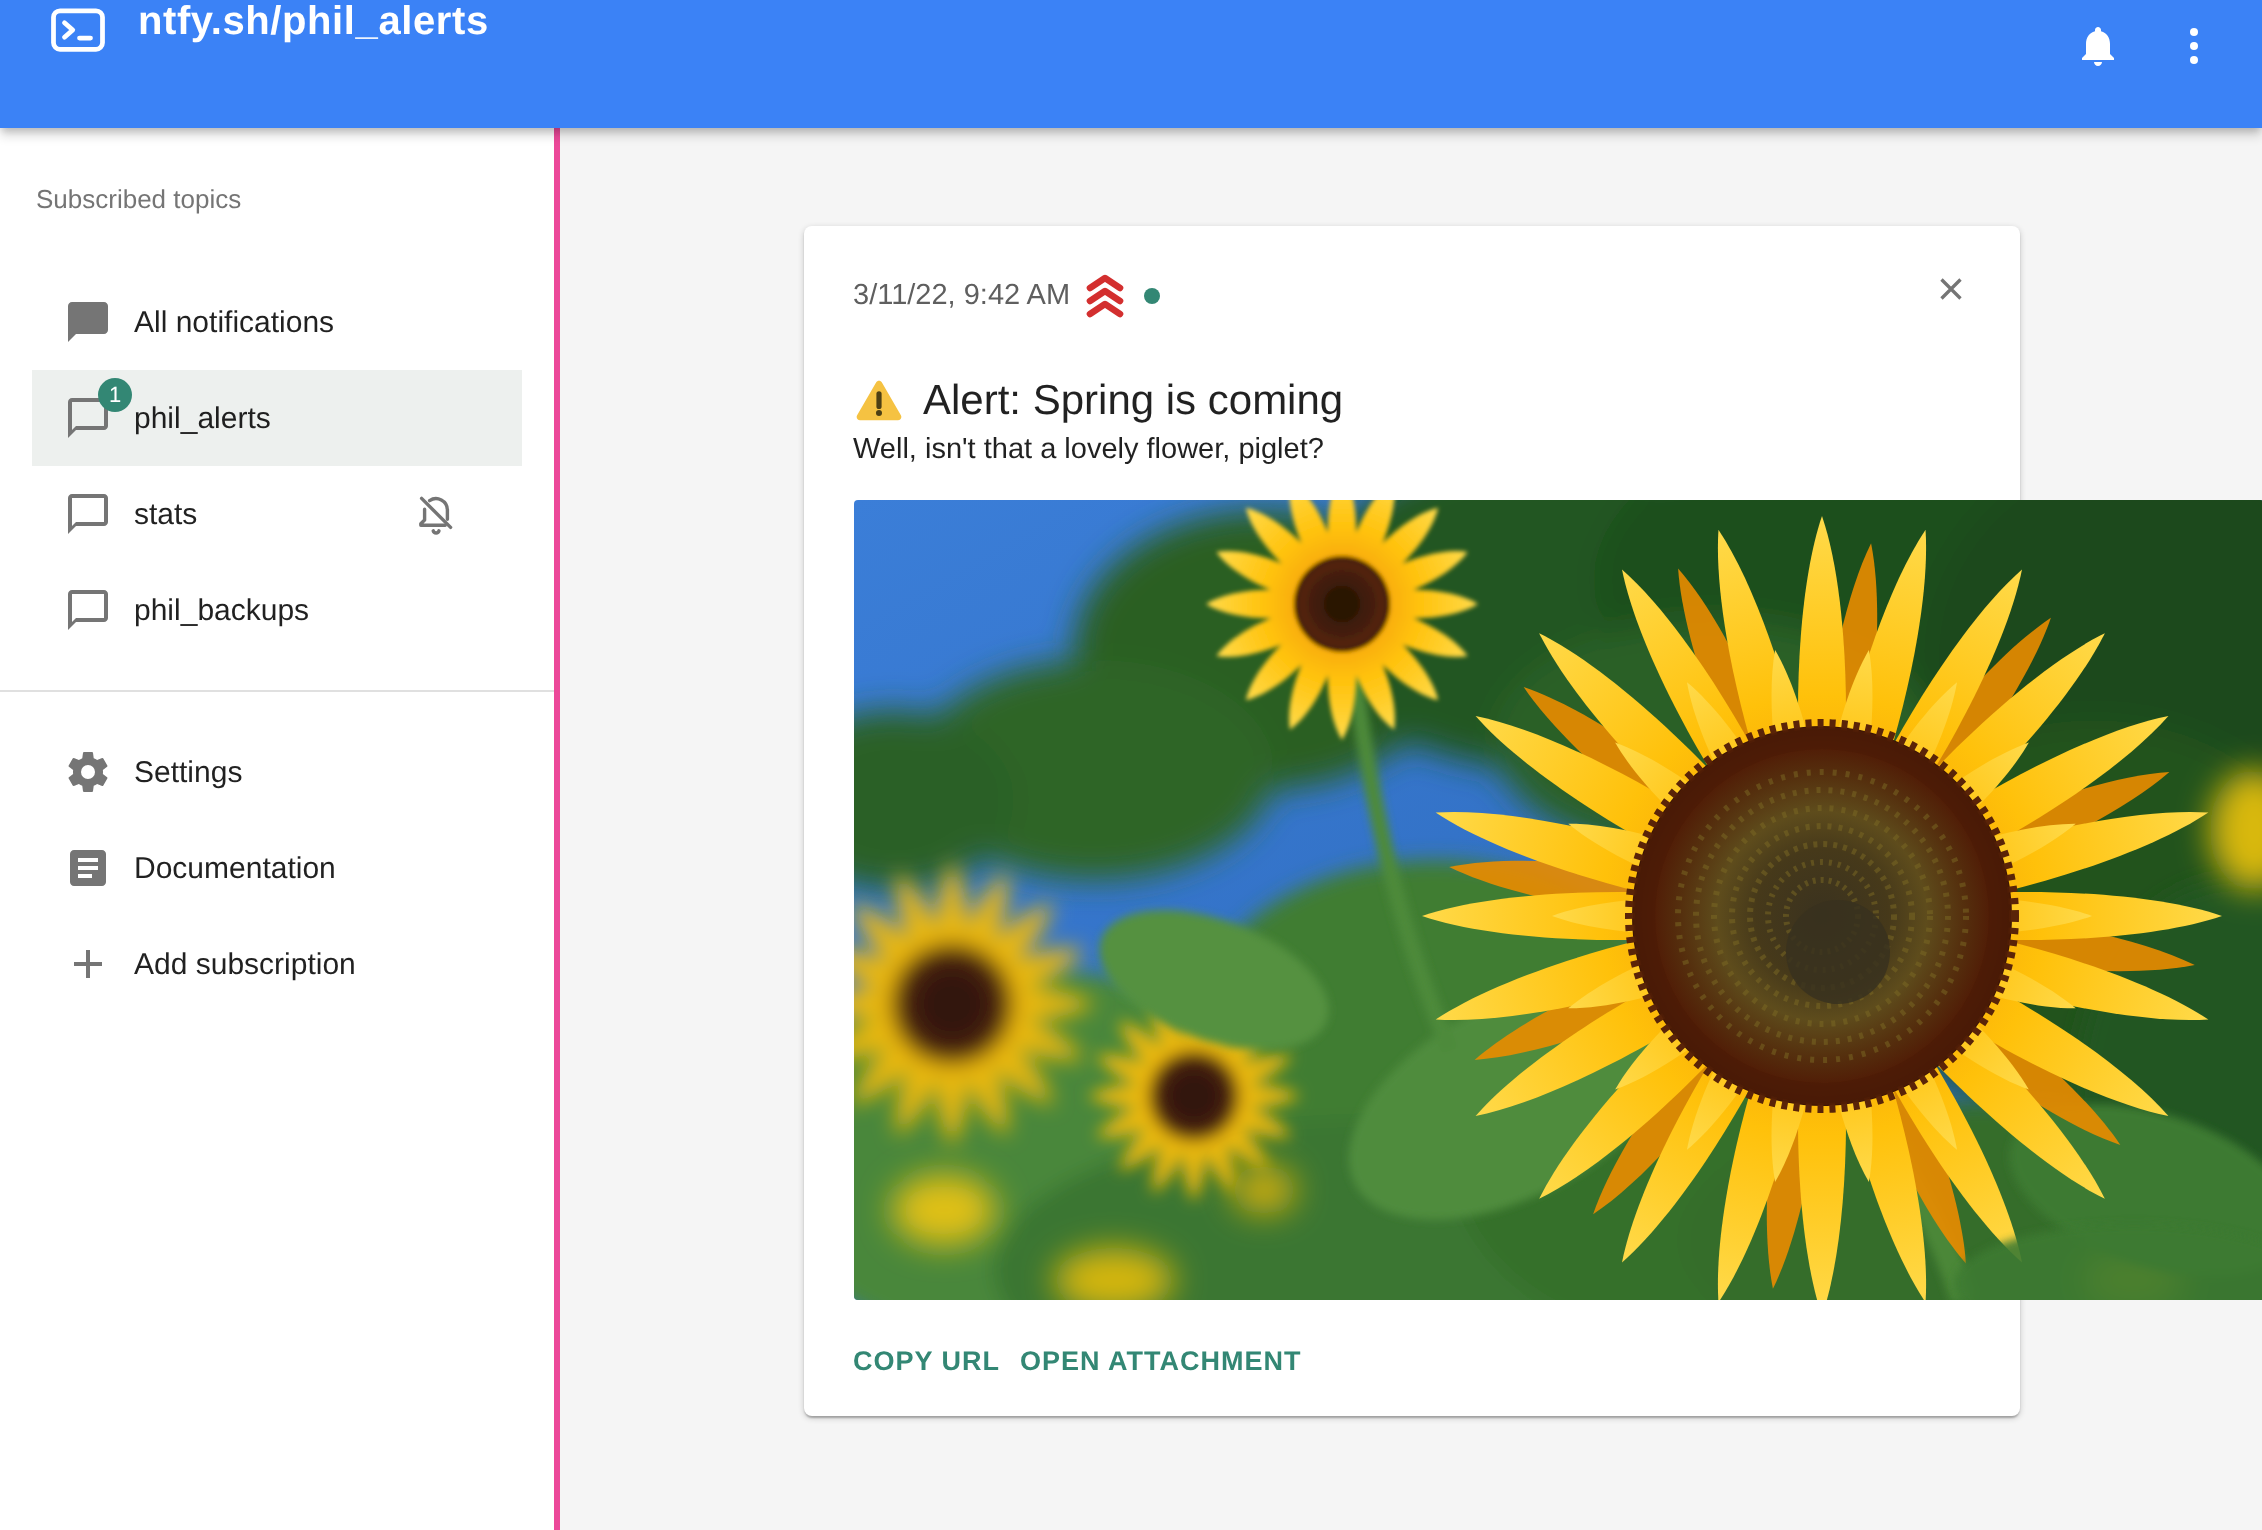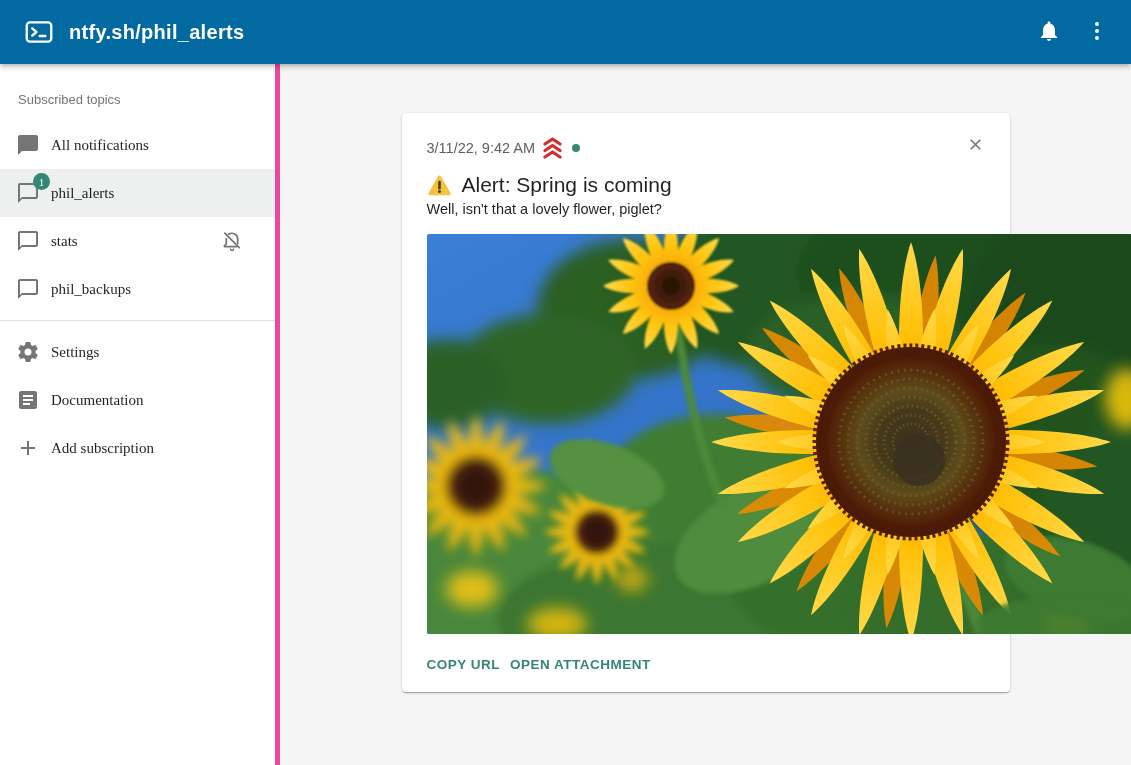--- a/index.html
+++ b/index.html
@@ -4,39 +4,39 @@
 <style>
   * { box-sizing: border-box; }
   html,body { margin:0; padding:0; }
   body {
     width:1131px; height:765px; overflow:hidden;
     font-family:"Liberation Sans", sans-serif;
     background:#f5f5f5; color:rgba(0,0,0,.87);
   }
   
   .app-bar {
-    height:64px; background:#0369a1; display:flex; align-items:center;
+    height:64px; background:#3b82f6; display:flex; align-items:flex-start;
     padding:0 10px 0 24px; position:relative; z-index:10;
     box-shadow:0 2px 4px -1px rgba(0,0,0,.2), 0 4px 5px 0 rgba(0,0,0,.14);
   }
   .logo { width:30px; height:30px; display:flex; align-items:center; }
   .app-title { color:#fff; font-size:20px; font-weight:bold; letter-spacing:.3px; margin:0 0 0 15px; }
   .bar-spacer { flex:1; }
   .icon-btn {
     width:48px; height:48px; border:none; background:transparent; cursor:pointer;
     display:flex; align-items:center; justify-content:center; border-radius:50%; padding:0;
   }
   
   .layout { display:flex; height:701px; }
   .sidebar {
-    width:280px; background:#fff; border-right:5px solid #ec4899; flex:none;
+    width:280px; background:#fff; border-right:3px solid #ec4899; flex:none;
     padding-top:6px;
   }
   .section-label { color:#757575; font-size:13px; padding:22px 16px 14px 18px; }
-  .nav-list { list-style:none; margin:0; padding:0;font-family:Liberation Serif, serif; }
+  .nav-list { list-style:none; margin:16px; padding:0; }
   .nav-item { display:flex; align-items:center; height:48px; padding:0 16px; cursor:pointer; }
   .nav-item.selected { background:#edf0ee; }
   .nav-icon { width:24px; height:24px; flex:none; position:relative; }
   .nav-label { margin-left:11px; font-size:15px; color:rgba(0,0,0,.87); white-space:nowrap; }
   .badge {
     position:absolute; top:-8px; right:-10px; min-width:17px; height:17px; border-radius:50%;
     background:#338774; color:#fff; font-size:11px; display:flex; align-items:center; justify-content:center;
   }
   .trail-icon { margin-left:auto; margin-right:15px; width:24px; height:24px; }
   .divider { border:none; border-top:1px solid #e0e0e0; margin:7px 0; }
@@ -48,22 +48,22 @@
     padding:21px 24px 20px 25px;
   }
   .head-row { display:flex; align-items:center; color:#5f5f5f; font-size:14.5px; }
   .prio-icon { margin-left:5px; display:flex; }
   .new-dot { width:8px; height:8px; border-radius:50%; background:#338774; margin-left:7px; }
   .close-btn {
     margin-left:auto; width:32px; height:32px; border:none; background:transparent; cursor:pointer;
     display:flex; align-items:center; justify-content:center; padding:0; margin-right:-6px; margin-top:-4px;
   }
   .card-title {
-    display:flex; align-items:center; gap:10px; font-size:21px; font-weight:normal;
-    margin:11px 0 4px; color:rgba(0,0,0,.87);
+    display:flex; align-items:flex-start; gap:10px; font-size:21px; font-weight:normal;
+    margin:27px 0 4px; color:rgba(0,0,0,.87);
   }
   .card-body { margin:0; font-size:14.5px; color:rgba(0,0,0,.87); }
   .img-wrap {
     margin-top:17px; width:705px; height:400px; border-radius:2px; overflow:hidden;
     display:block; cursor:pointer; line-height:0;
   }
   .tags-line { margin-top:9px; color:#757575; font-size:14px; }
   .actions { margin-top:23px; display:flex; gap:10px; }
   .action-btn {
     background:none; border:none; padding:0; cursor:pointer; font-family:inherit;

